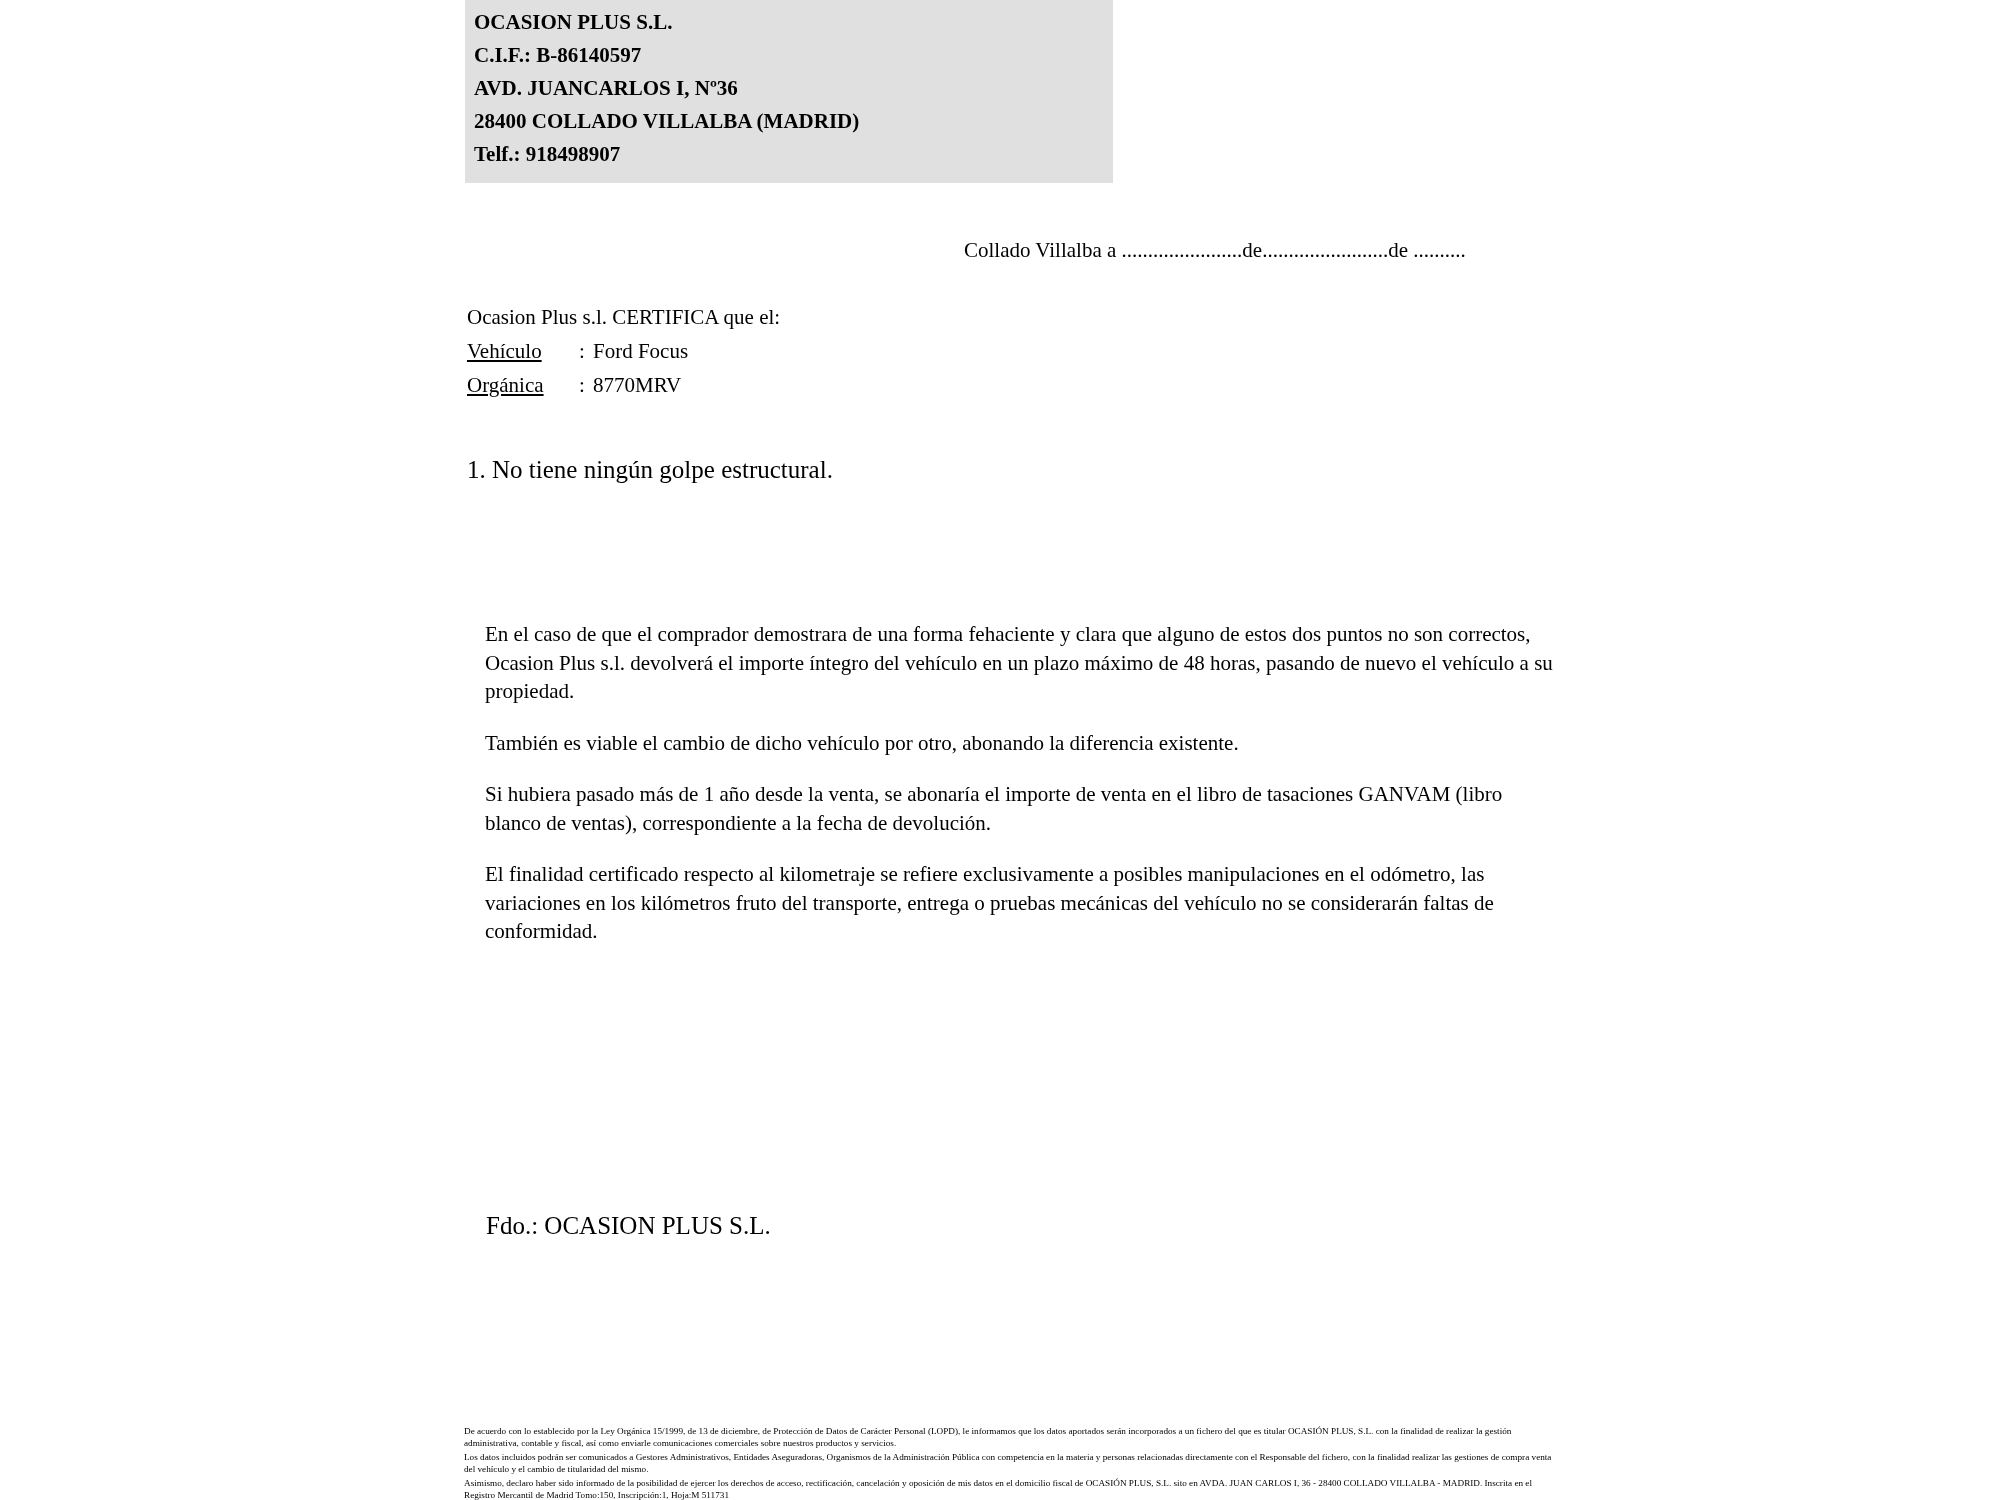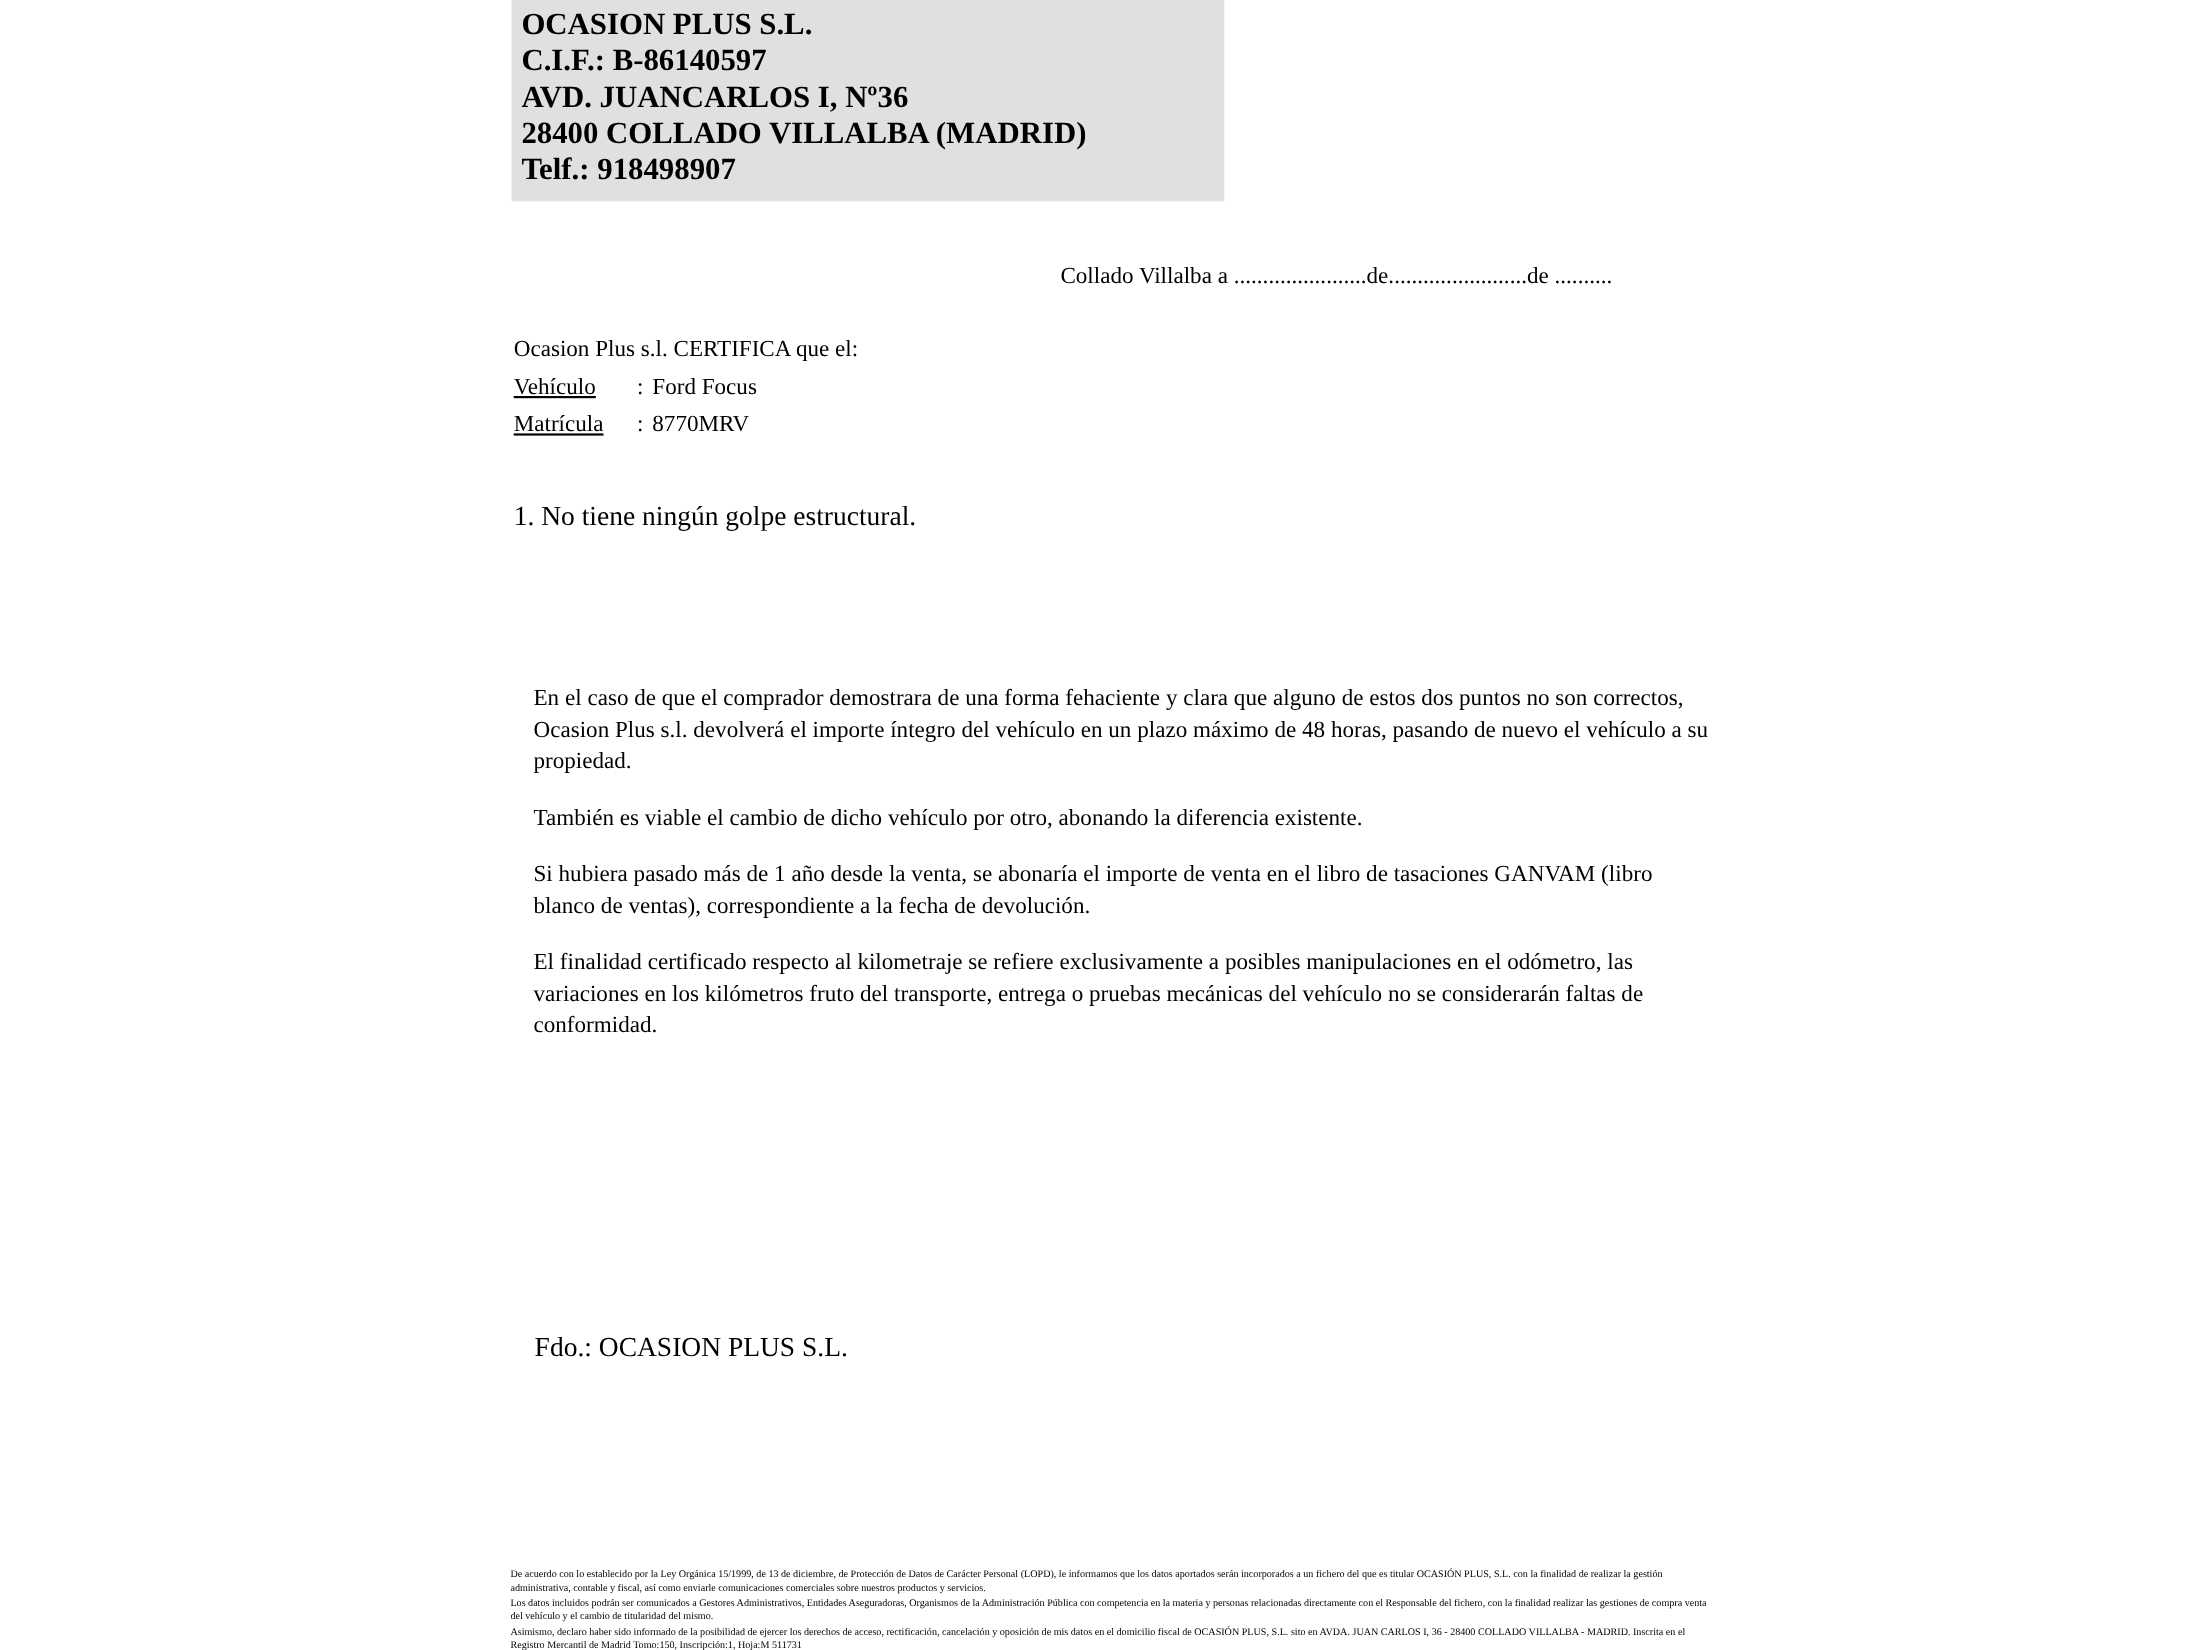--- a/index.html
+++ b/index.html
@@ -29,21 +29,21 @@
   .letterhead {
     position: absolute;
     left: 465px;
     top: 0px;
     width: 648px;
     padding: 6px 0 12px 0;
     background: #e0e0e0;
   }
   .letterhead .line {
     font-weight: bold;
-    font-size: 28px;
+    font-size: 21px;
     line-height: 33px;
     padding-left: 9px;
     white-space: nowrap;
   }
 
   
   .date-line {
     position: absolute;
     left: 964px;
     top: 238px;
@@ -141,21 +141,21 @@
   </div>
 
   <div class="date-line">Collado Villalba a .......................de........................de ..........</div>
 
   <div class="certify-block">
     <div class="cert-title">Ocasion Plus s.l. CERTIFICA que el:</div>
     <div class="kv-row">
       <span class="kv-key">Vehículo</span><span class="kv-sep">:</span><span>Ford Focus</span>
     </div>
     <div class="kv-row">
-      <span class="kv-key">Matrícula</span><span class="kv-sep">:</span><span>8770MRV</span>
+      <span class="kv-key">Orgánica</span><span class="kv-sep">:</span><span>8770MRV</span>
     </div>
   </div>
 
   <div class="points">
     <div class="point">1. No tiene ningún golpe estructural.</div>
   </div>
 
   <div class="body-text">
     <p>En el caso de que el comprador demostrara de una forma fehaciente y clara que alguno de estos dos puntos no son correctos, Ocasion Plus s.l. devolverá el importe íntegro del vehículo en un plazo máximo de 48 horas, pasando de nuevo el vehículo a su propiedad.</p>
     <p>También es viable el cambio de dicho vehículo por otro, abonando la diferencia existente.</p>

